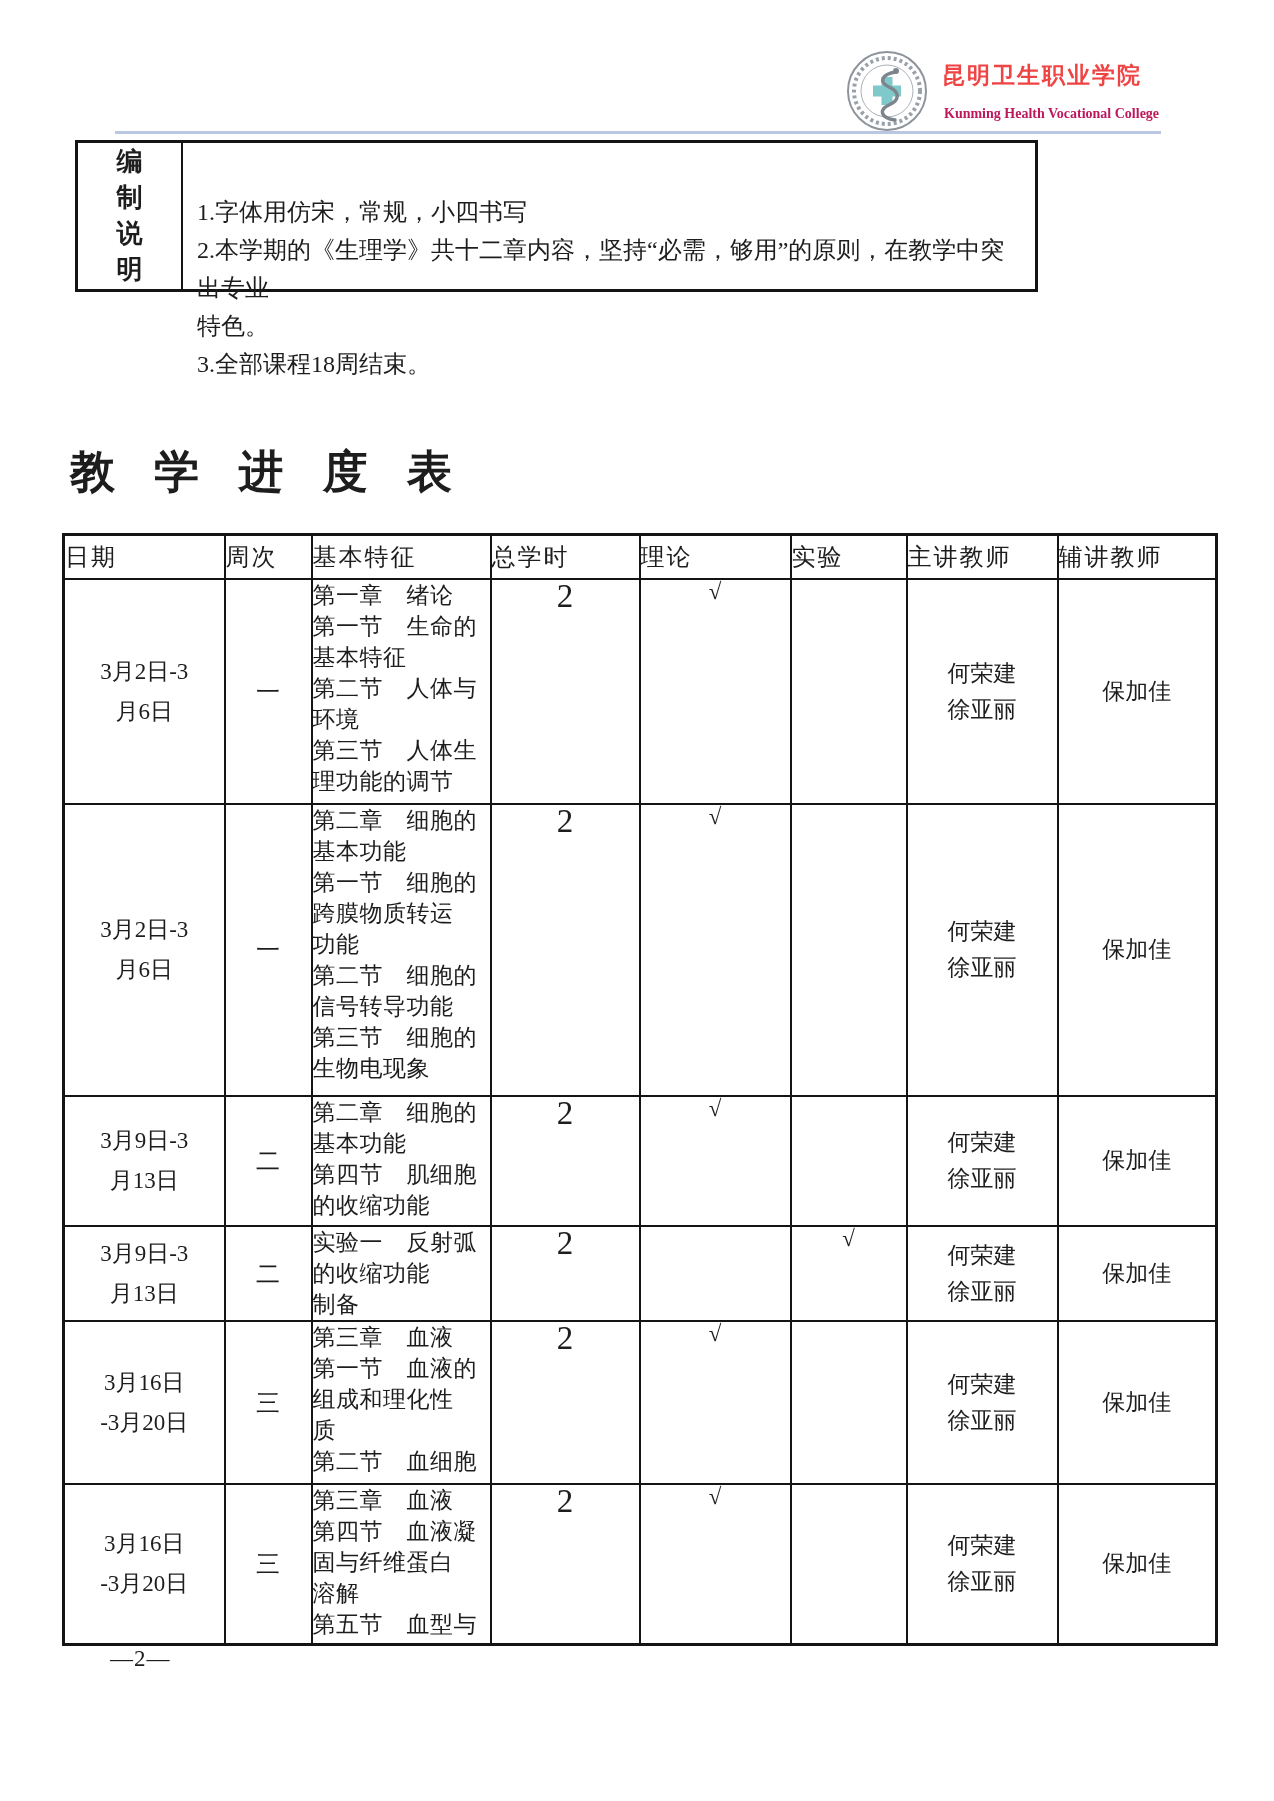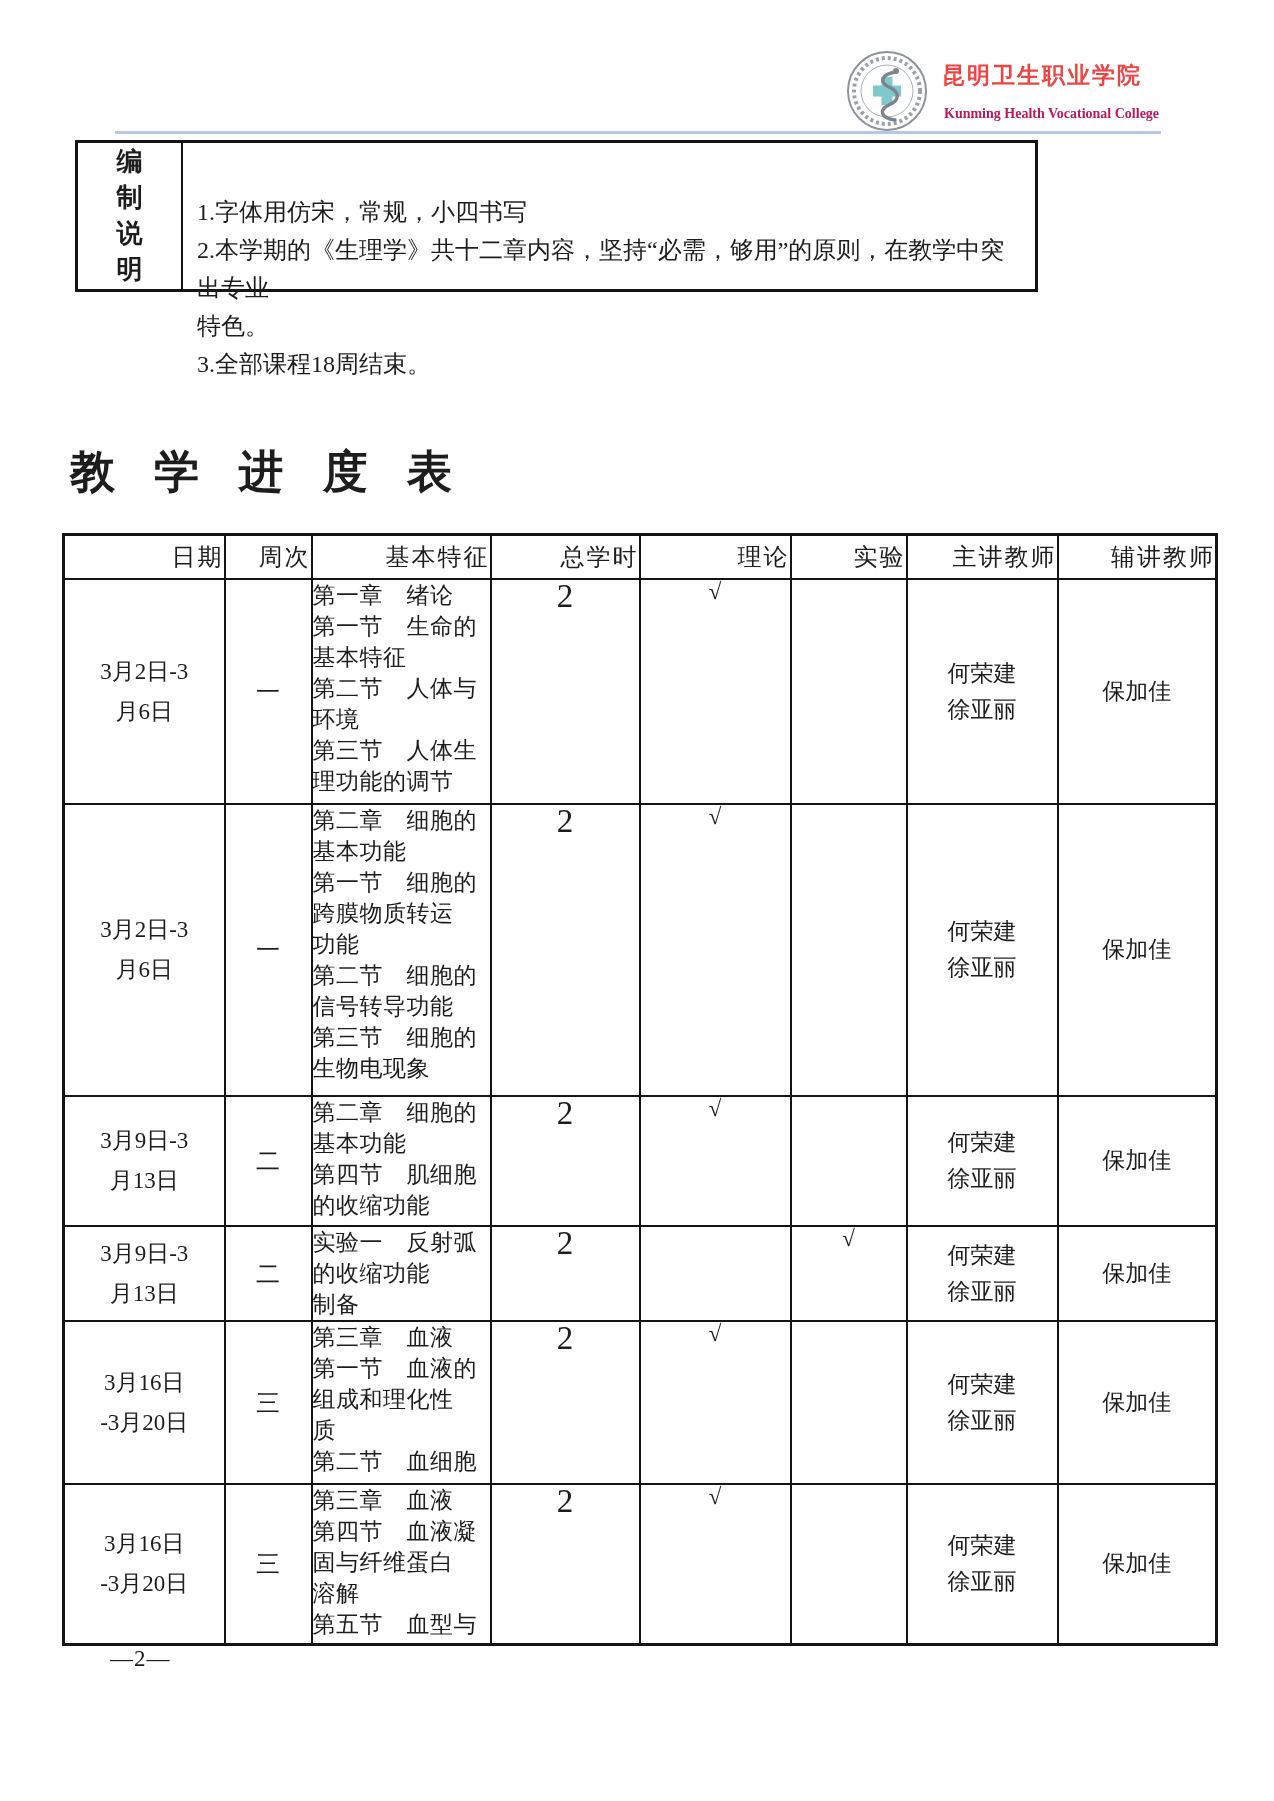--- a/index.html
+++ b/index.html
@@ -56,21 +56,21 @@
     position:absolute;left:62px;top:533px;width:1153px;
     border-collapse:collapse;table-layout:fixed;
     border:3px solid #141414;
     font-size:23px;
   }
   table.schedule th,table.schedule td{
     border:2px solid #141414;padding:0;overflow:hidden;
   }
   table.schedule th{
     font-weight:400;font-size:24px;letter-spacing:2px;
-    text-align:right;height:42px;
+    text-align:left;height:42px;
   }
   td.c-date{
     text-align:center;vertical-align:middle;
     white-space:pre-line;line-height:40px;
   }
   td.c-week{text-align:center;vertical-align:middle;font-size:24px;}
   td.c-content{
     vertical-align:top;text-align:left;
     padding:2px 5px 0 8px;white-space:pre-line;
     line-height:31px;letter-spacing:0.5px;

